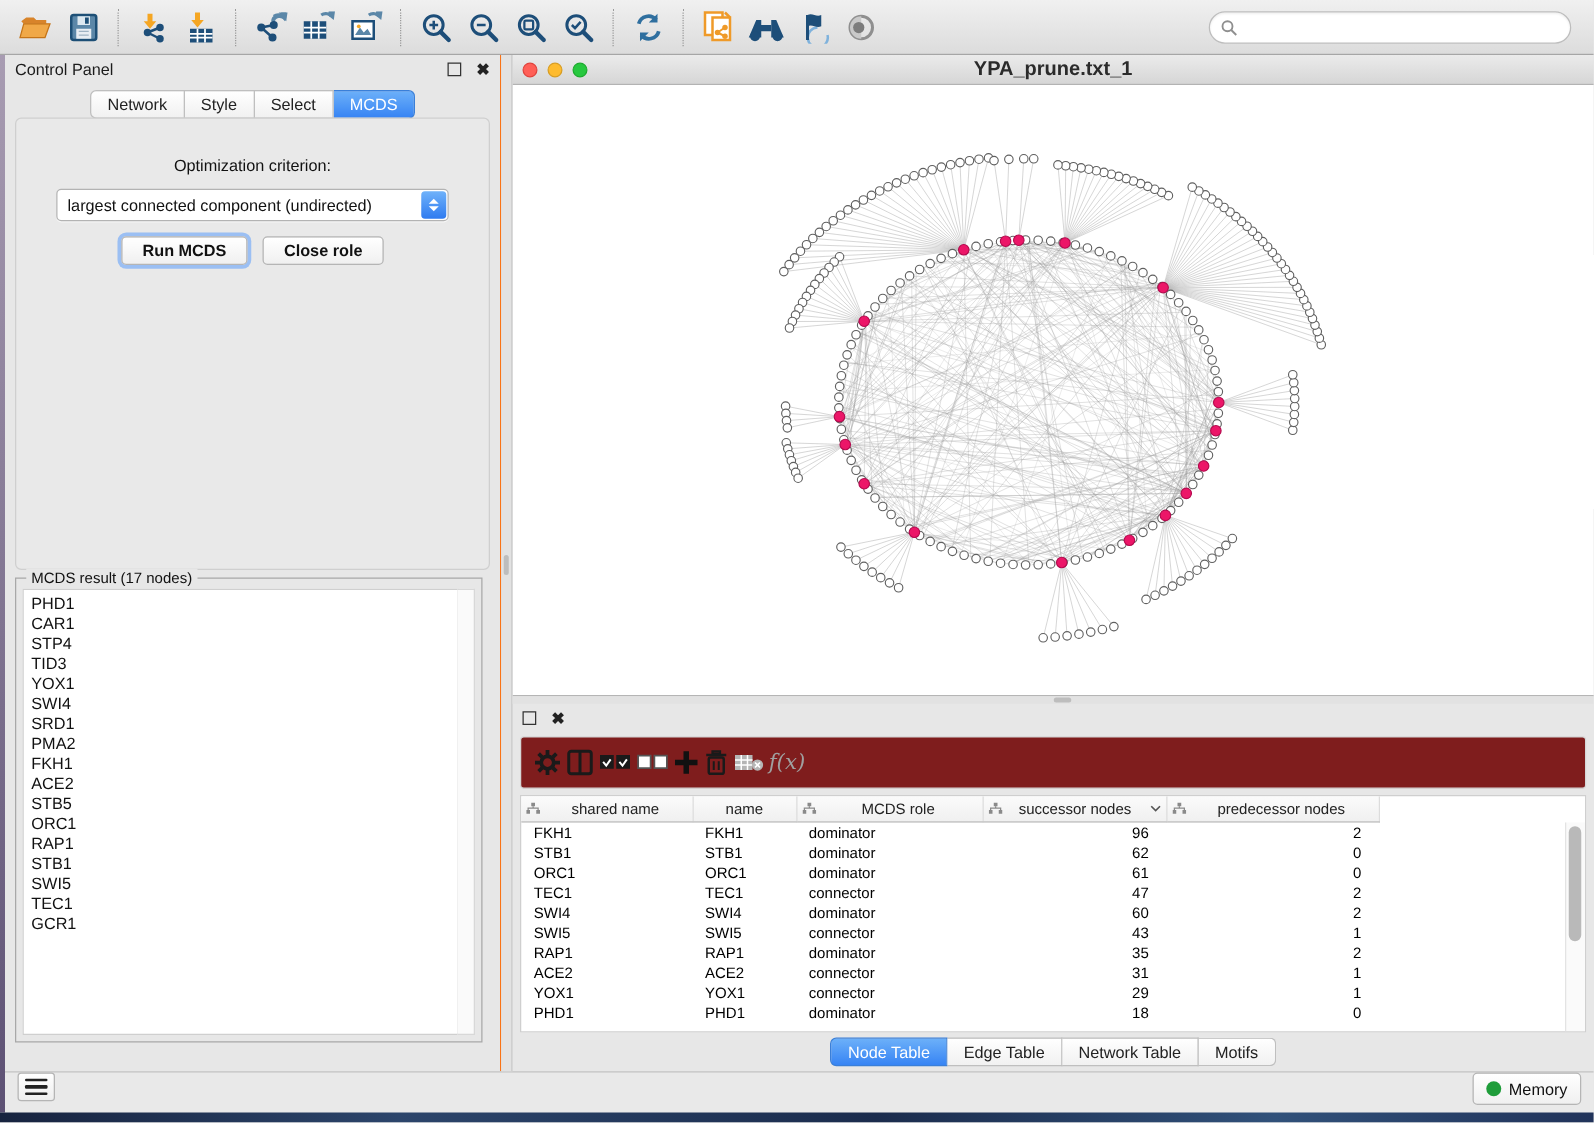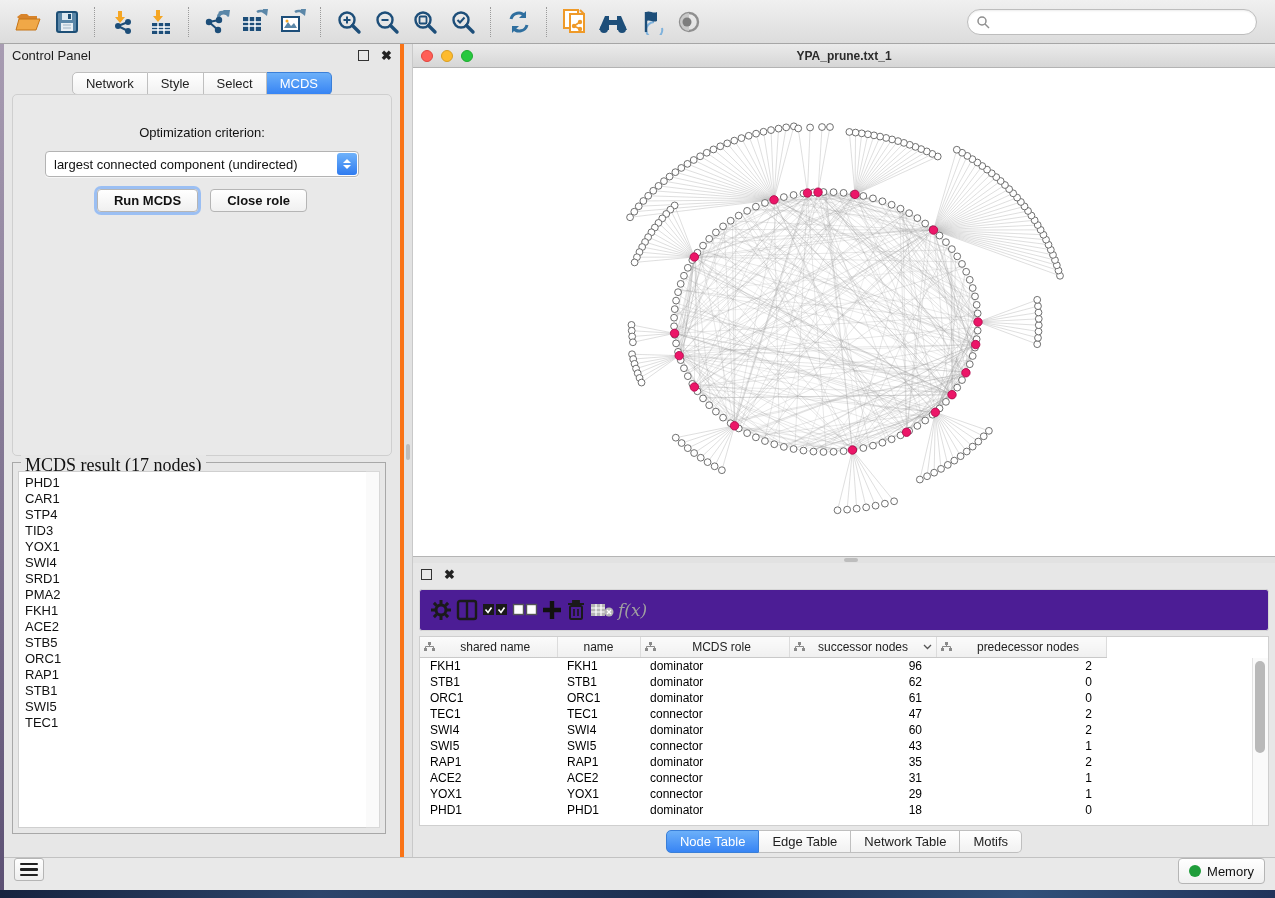--- a/index.html
+++ b/index.html
@@ -12,63 +12,63 @@
   .tb-spacer{flex:1;}
   .searchbox{width:272px;height:24px;background:#fff;border:1px solid #bdbdbd;border-radius:13px;display:flex;align-items:center;padding:0 8px;margin-right:8px;box-shadow:inset 0 1px 2px rgba(0,0,0,.08);}
   .searchbox input{border:none;outline:none;flex:1;font-size:12px;background:transparent;font-family:"Liberation Sans",sans-serif;}
   
   .main-row{flex:1;display:flex;min-height:0;}
   .desktop-left{width:4px;background:linear-gradient(#a89cb2,#5d5174);flex:0 0 auto;}
   .desktop-bottom{height:8px;background:linear-gradient(90deg,#17233f,#2c456b 25%,#1b2c4d 55%,#31517a 80%,#21335a);flex:0 0 auto;}
   .app{flex:1;display:flex;flex-direction:column;min-width:0;background:#e7e7e7;}
   .content-row{flex:1;display:flex;min-height:0;}
   
-  .control-panel{width:396px;flex:0 0 auto;background:#e7e7e7;display:flex;flex-direction:column;border-right:4px solid #f97316;}
+  .control-panel{width:396px;flex:0 0 auto;background:#e7e7e7;display:flex;flex-direction:column;border-right:1px solid #f97316;}
   .panel-titlebar{height:23px;display:flex;align-items:center;padding:0 8px;font-size:13px;color:#1c1c1c;flex:0 0 auto;}
   .panel-title{flex:1;}
   .wm-float{width:9px;height:9px;border:1.5px solid #333;margin-right:12px;display:inline-block;}
   .wm-close{font-size:13px;font-weight:bold;color:#222;line-height:9px;}
   .seg-tabs{display:flex;justify-content:center;margin:5px 0 0 0;}
   .seg{height:21px;line-height:21px;padding:0 13px;font-size:13px;background:linear-gradient(#ffffff,#f1f1f1);border:1px solid #bfbfbf;border-left:none;color:#222;cursor:default;}
   .seg:first-child{border-left:1px solid #bfbfbf;border-radius:5px 0 0 5px;}
   .seg:last-child{border-radius:0 5px 5px 0;}
   .seg.sel{background:linear-gradient(#6cb0f9,#3784f4);color:#fff;border-color:#3a7fd8;}
   .cp-card{margin:-1px 8px 0 8px;background:#e9e9e9;border:1px solid #cfcfcf;border-radius:5px;height:362px;box-sizing:border-box;padding-top:30px;flex:0 0 auto;}
   .opt-label{text-align:center;font-size:13px;color:#111;margin-bottom:11px;}
   .dropdown{width:312px;height:24px;margin:0 auto;background:#fff;border:1px solid #b3b3b3;border-radius:4px;display:flex;align-items:center;box-shadow:0 1px 0 rgba(255,255,255,.6);}
   .dropdown .dd-text{flex:1;font-size:13px;padding-left:8px;color:#111;white-space:nowrap;}
   .dd-stepper{width:20px;height:22px;margin:0 1px;border-radius:3px;background:linear-gradient(#6fb2fa,#2f7bf0);display:flex;flex-direction:column;align-items:center;justify-content:center;gap:2px;}
   .dd-up{width:0;height:0;border-left:4px solid transparent;border-right:4px solid transparent;border-bottom:4px solid #fff;}
   .dd-dn{width:0;height:0;border-left:4px solid transparent;border-right:4px solid transparent;border-top:4px solid #fff;}
   .btn-row{display:flex;justify-content:center;gap:12px;margin-top:12px;}
   .mac-btn{height:23px;padding:0 16px;font-size:13px;color:#111;background:linear-gradient(#ffffff,#f0f0f0);border:1px solid #b5b5b5;border-radius:4px;cursor:default;font-family:"Liberation Sans",sans-serif;font-weight:bold;}
   .mac-btn.focused{box-shadow:0 0 0 3px rgba(104,164,250,.6);}
   .result-box{margin:6px 14px 0 8px;border:1px solid #a8a8a8;position:relative;height:372px;box-sizing:border-box;background:#e7e7e7;flex:0 0 auto;}
-  .result-legend{position:absolute;top:-8px;left:8px;background:#e7e7e7;padding:0 4px;font-size:18px;color:#111;font-family:Liberation Serif, serif;}
+  .result-legend{position:absolute;top:-8px;left:8px;background:#e7e7e7;padding:0 4px;font-size:12px;color:#111;}
   .result-list{position:absolute;top:8px;left:5px;right:18px;bottom:5px;background:#fff;border:1px solid #cfcfcf;overflow:hidden;padding:3px 0 0 6px;}
   .result-scroll{position:absolute;top:8px;right:5px;bottom:5px;width:13px;background:#fafafa;border:1px solid #d8d8d8;border-left:none;}
   .mcds-item{font-size:13px;line-height:16px;color:#111;}
   
   .vsplit{width:8px;background:#e2e2e2;border-right:1px solid #c9c9c9;position:relative;flex:0 0 auto;}
   .vsplit .grip{position:absolute;top:400px;left:2px;width:4px;height:16px;background:#bdbdbd;border-radius:2px;}
   .hsplit{height:6px;background:#e2e2e2;position:relative;flex:0 0 auto;}
   .hsplit .grip{position:absolute;left:50%;top:1px;width:14px;height:4px;background:#bdbdbd;border-radius:2px;}
   
   .right-col{flex:1;display:flex;flex-direction:column;min-width:0;}
   .net-window{height:512px;display:flex;flex-direction:column;flex:0 0 auto;border-bottom:1px solid #b5b5b5;}
   .net-titlebar{height:23px;background:linear-gradient(#ebebeb,#d6d6d6);border-bottom:1px solid #b3b3b3;display:flex;align-items:center;padding:0 8px;flex:0 0 auto;}
   .tl{width:12px;height:12px;border-radius:50%;margin-right:8px;}
   .tl.red{background:#ff5f57;border:1px solid #e0443e;box-sizing:border-box;}
   .tl.yel{background:#febb2e;border:1px solid #d89e24;box-sizing:border-box;}
   .tl.grn{background:#27c83f;border:1px solid #1eab2f;box-sizing:border-box;}
-  .net-title{flex:1;text-align:center;font-size:12px;font-weight:700;color:#2b2b2b;margin-right:60px;}
+  .net-title{flex:1;text-align:center;font-size:16px;font-weight:700;color:#2b2b2b;margin-right:60px;}
   .net-view{flex:1;background:#fff;overflow:hidden;}
   
   .table-panel{flex:1;background:#e7e7e7;display:flex;flex-direction:column;min-height:0;}
-  .tp-toolbar{margin:3px 6px 0 6px;height:40px;background:#4c1d95;border:1px solid #d6d6d6;border-radius:3px;display:flex;align-items:center;padding:0 10px;gap:4px;flex:0 0 auto;}
+  .tp-toolbar{margin:3px 6px 0 6px;height:40px;background:#7f1d1d;border:1px solid #d6d6d6;border-radius:3px;display:flex;align-items:center;padding:0 10px;gap:4px;flex:0 0 auto;}
   .tp-icon{display:flex;align-items:center;justify-content:center;height:28px;}
   .fx{font-family:"DejaVu Serif",serif;font-style:italic;font-size:17px;color:#a0a0a0;}
   .table-wrap{margin:5px 6px 0 6px;background:#fff;border:1px solid #cfcfcf;flex:1;position:relative;overflow:hidden;}
   table.node-table{border-collapse:collapse;table-layout:fixed;font-size:12px;width:686px;}
   .node-table th{height:20px;background:linear-gradient(#fbfbfb,#f0f0f0);border-right:1px solid #dcdcdc;border-bottom:1px solid #c9c9c9;font-weight:normal;color:#222;padding:0 4px;box-sizing:border-box;}
   .th-inner{display:flex;align-items:center;}
   .hlabel{flex:1;text-align:center;font-size:12px;}
   .node-table td{height:16px;padding:0 10px 0 10px;color:#000;white-space:nowrap;overflow:hidden;}
   .node-table td.num{text-align:right;padding-right:14px;}
   .tbl-scroll{position:absolute;top:21px;right:0;bottom:0;width:15px;background:#fafafa;border-left:1px solid #e3e3e3;}
@@ -274,20 +274,21 @@
                 <div class="mcds-item">SRD1</div>
                 <div class="mcds-item">PMA2</div>
                 <div class="mcds-item">FKH1</div>
                 <div class="mcds-item">ACE2</div>
                 <div class="mcds-item">STB5</div>
                 <div class="mcds-item">ORC1</div>
                 <div class="mcds-item">RAP1</div>
                 <div class="mcds-item">STB1</div>
                 <div class="mcds-item">SWI5</div>
                 <div class="mcds-item">TEC1</div>
+                <div class="mcds-item">GCR1</div>
               </div>
             <div class="result-scroll"></div>
           </div>
         </div>
 
         <div class="vsplit">
             <span class="grip"></span>
           </div>
 
         <div class="right-col">

